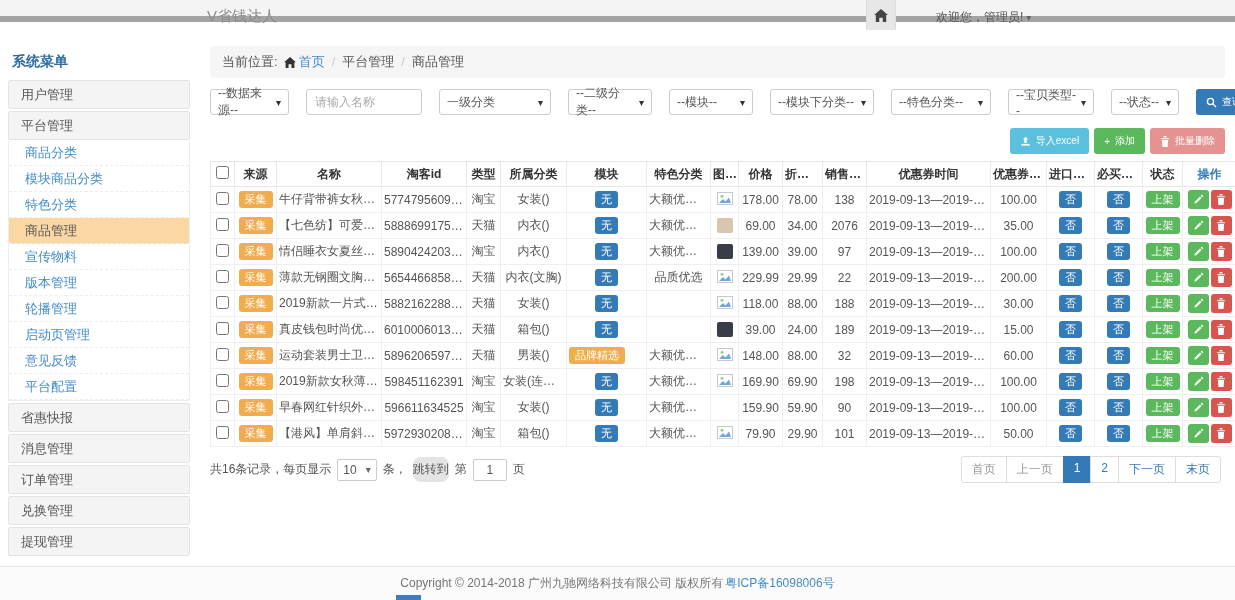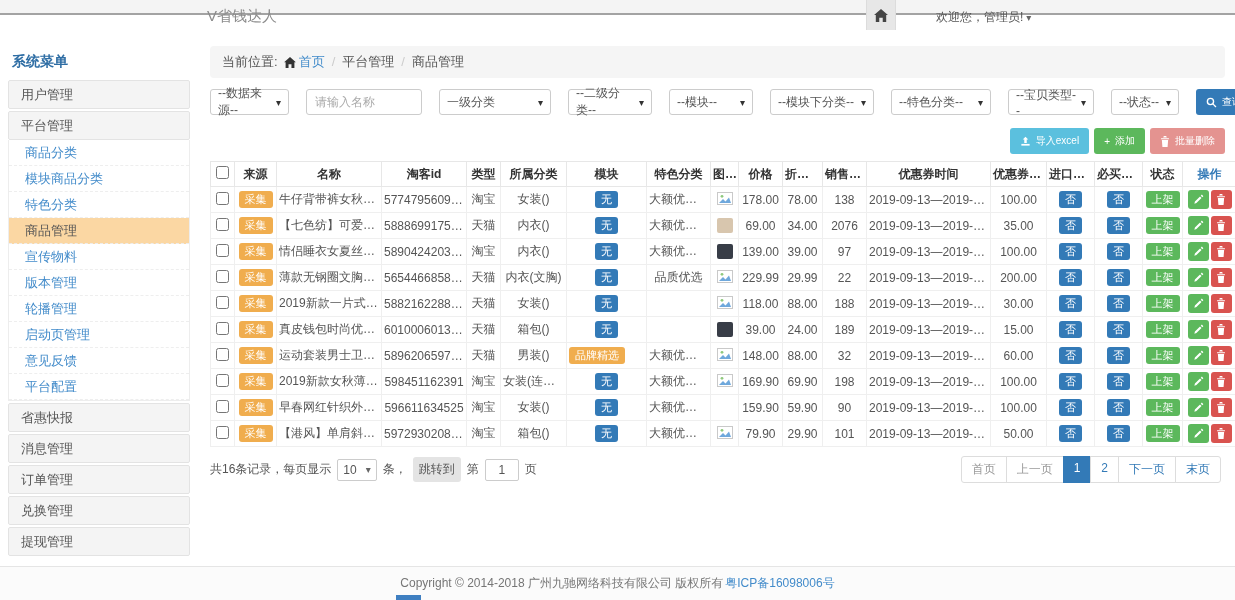--- a/index.html
+++ b/index.html
@@ -2,21 +2,21 @@
 <html><head>
 <meta charset="utf-8">
 <style>
   * { box-sizing: border-box; margin: 0; padding: 0; }
   html,body { width:1235px; height:600px; }
   body {
     position: relative; overflow: hidden; background:#fff;
     font-family: "Liberation Sans", "DejaVu Sans", sans-serif; font-size:12px; color:#555;
   }
   
-  .topbar { position:absolute; top:0; left:0; right:0; height:15px; background:#f4f4f4; border-bottom:2px solid #a3a3a3; z-index:6; }
+  .topbar { position:absolute; top:0; left:0; right:0; height:22px; background:#f4f4f4; border-bottom:6px solid #a3a3a3; z-index:6; }
   .brand { position:absolute; left:207px; top:7px; font-size:15px; color:#8c8c8c; }
   .home-box { position:absolute; left:866px; top:0; width:30px; height:30px; background:#e7e7e7; border-left:1px solid #dcdcdc; border-right:1px solid #dcdcdc; display:flex; align-items:center; justify-content:center; cursor:pointer; }
   .welcome { position:absolute; left:936px; top:9px; font-size:12px; color:#555; cursor:pointer; }
   .caret { font-size:10px; color:#666; margin-left:3px; }
   
   .sidebar { position:absolute; left:8px; top:46px; width:182px; height:521px; overflow:hidden; font-size:13px; z-index:1; }
   .side-title { color:#2e6da4; font-weight:bold; font-size:14px; padding:7px 6px 7px 4px; }
   .side-section { background:#f4f4f4; border:1px solid #e3e3e3; border-radius:2px; color:#555; height:29px; line-height:27px; padding:0 12px; margin-top:2px; cursor:pointer; }
   .side-sub { background:#fff; border:1px solid #ededed; border-top:none; }
   .side-sub-item { height:26px; line-height:25px; padding:0 12px 0 16px; color:#428bca; border-bottom:1px dashed #eee; cursor:pointer; white-space:nowrap; }
@@ -51,21 +51,21 @@
   .module-text{margin-left:2px;color:#555}
   .mini-btn { display:inline-flex; width:21px; height:19px; border-radius:3px; align-items:center; justify-content:center; margin:0 1px; border:none; cursor:pointer; vertical-align:middle; }
   .mini-btn.edit{background:#5cb85c}.mini-btn.del{background:#d9534f}
   .thumb{width:16px;height:15px;display:inline-block;border-radius:2px;vertical-align:middle}
   .thumb.light{background:#d8c6ae}.thumb.dark{background:#383d47}
   input[type=checkbox]{width:13px;height:13px;accent-color:#fff;cursor:pointer}
   
   .pagebar { margin-top:9px; display:flex; justify-content:space-between; align-items:center; font-size:12px; color:#555; }
   .pagebar-left { display:flex; align-items:center; gap:6px; }
   .page-size { border:1px solid #ccc; border-radius:2px; padding:3px 5px; background:#fff; cursor:pointer; display:inline-flex; gap:6px; align-items:center; }
-  .jump-label { background:#e4e4e4; padding:4px 6px; border-radius:3px; cursor:pointer; }
+  .jump-label { background:#e4e4e4; padding:4px 0; border-radius:8px; cursor:pointer; }
   .page-input { width:34px; height:22px; border:1px solid #ccc; border-radius:2px; text-align:center; font-size:12px; color:#555; }
   .pager { display:flex; margin-right:4px; }
   .pg { border:1px solid #ddd; padding:4px 10px; margin-left:-1px; color:#337ab7; background:#fff; cursor:pointer; }
   .pg:first-child{border-radius:3px 0 0 3px}.pg:last-child{border-radius:0 3px 3px 0}
   .pg.disabled{color:#999}.pg.active{background:#337ab7;color:#fff;border-color:#337ab7}
   
   .footer { position:absolute; left:0; right:0; bottom:0; height:34px; background:#fbfbfb; border-top:1px solid #e5e5e5; display:flex; align-items:center; justify-content:center; font-size:12px; color:#767676; z-index:5; }
   .footer .icp { color:#428bca; cursor:pointer; margin-left:2px; }
   .artifact { position:absolute; left:396px; bottom:0; width:25px; height:5px; background:#3f7fc1; z-index:7; }
 </style>

